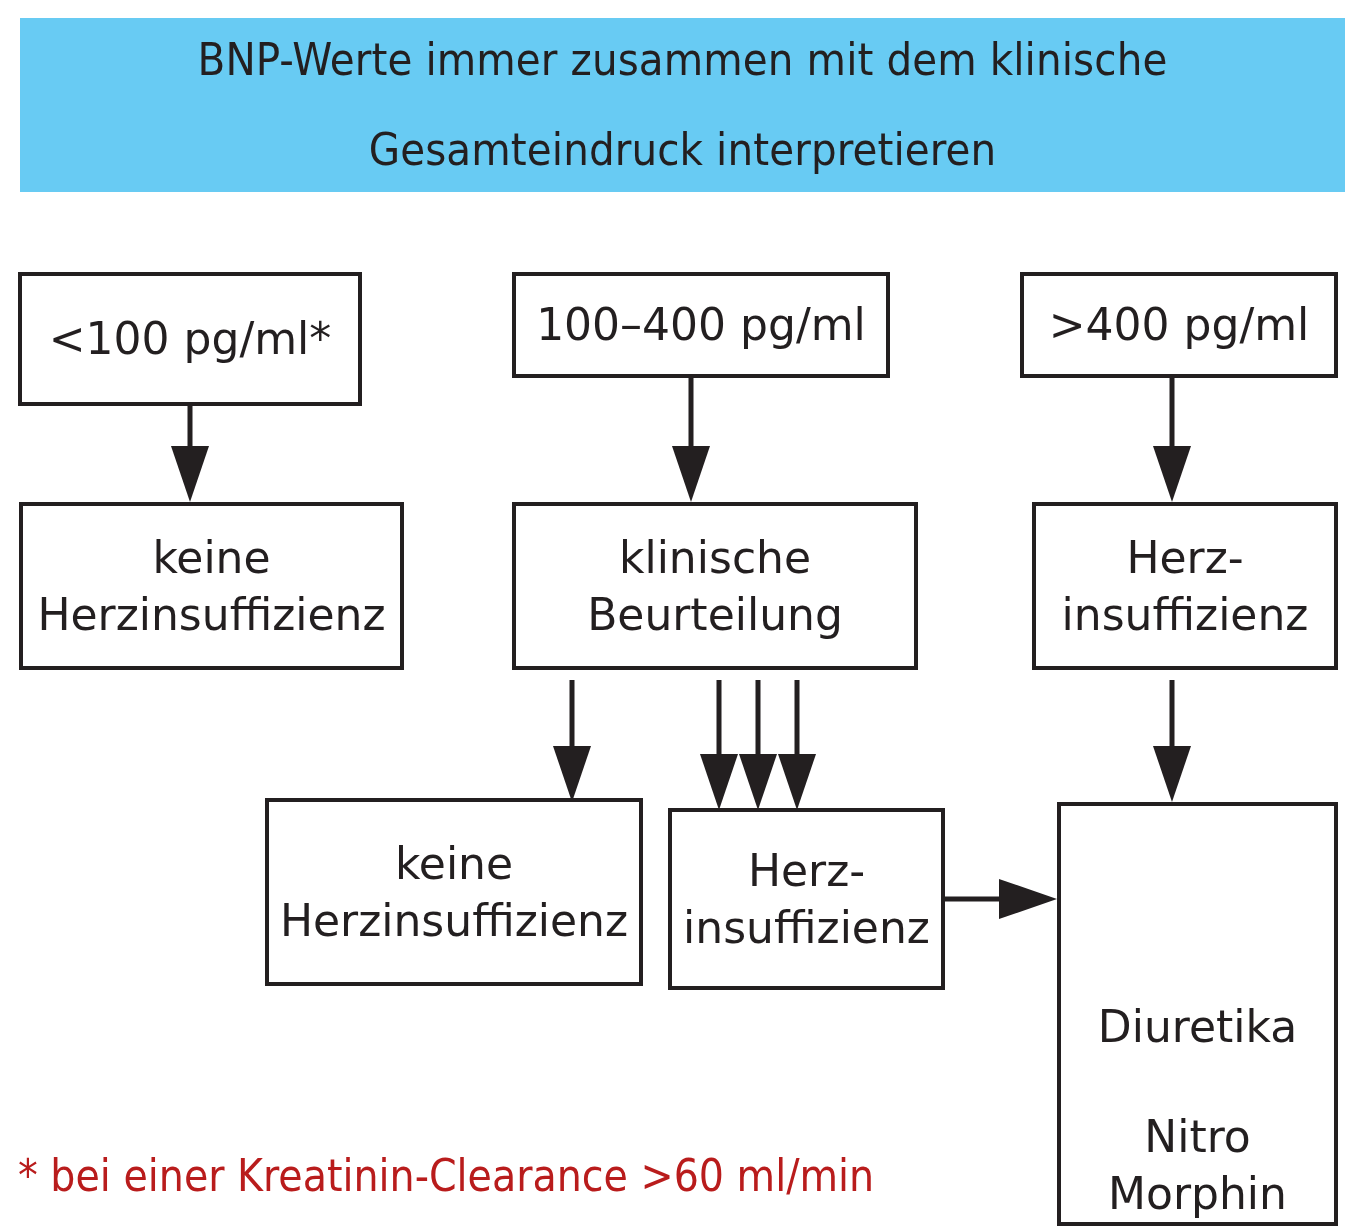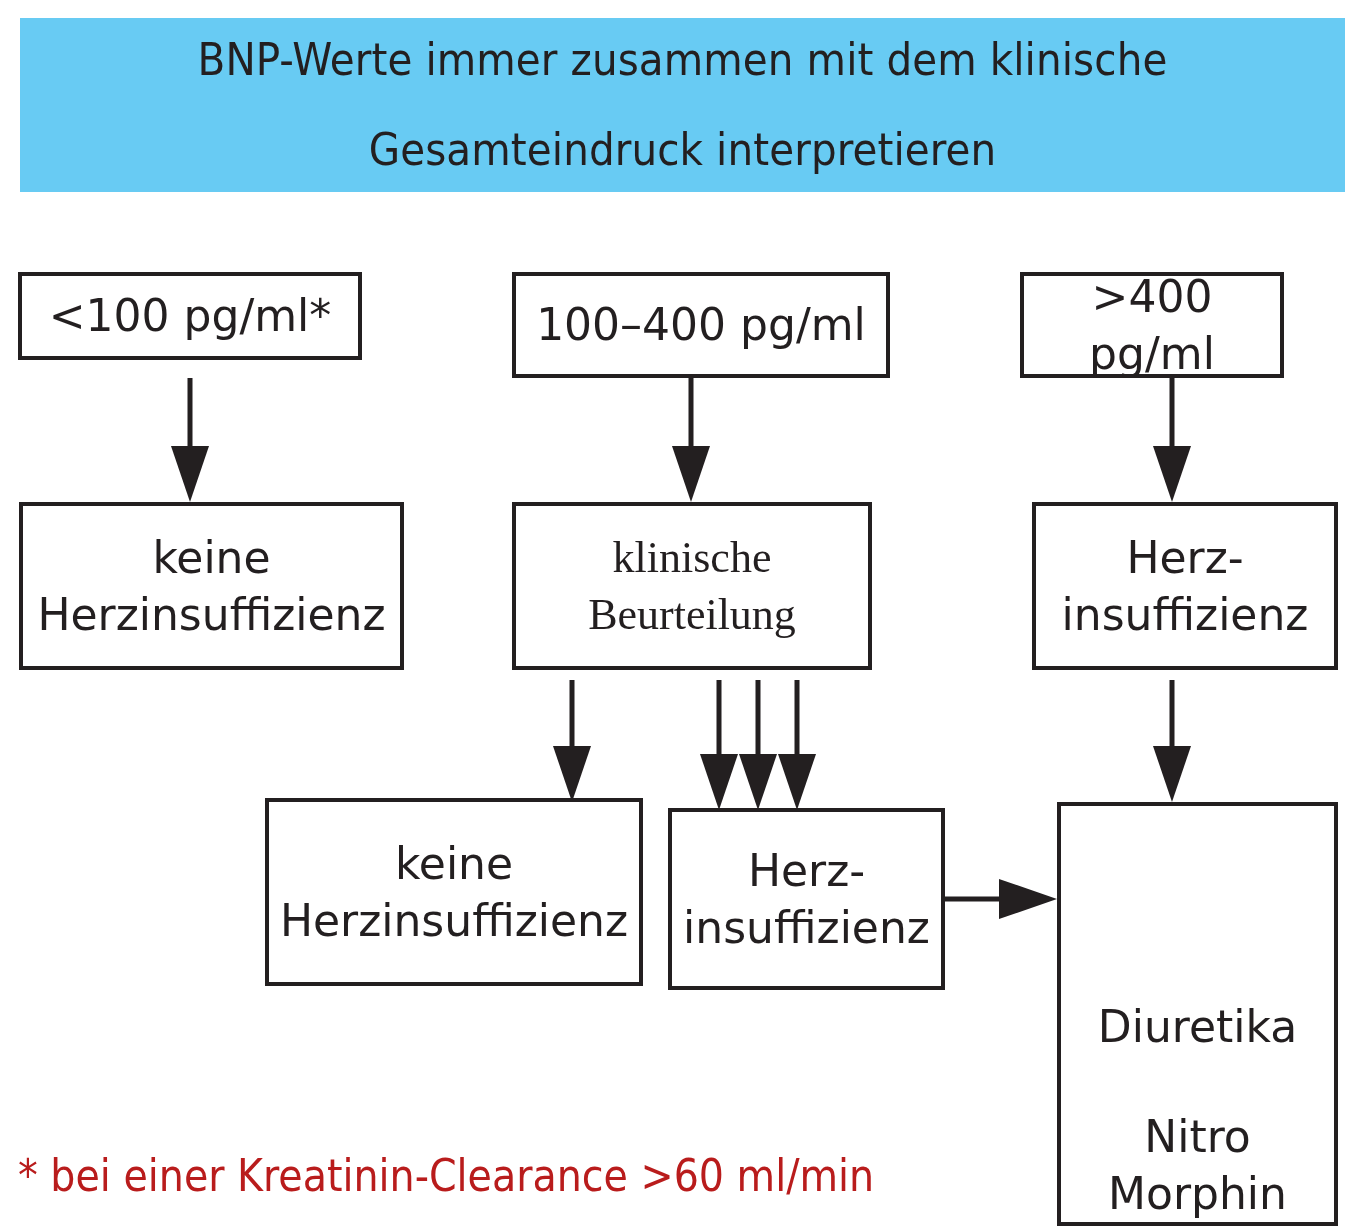--- a/index.html
+++ b/index.html
@@ -124,33 +124,33 @@
 
 <div id="canvas">
 
   <div class="banner">
     <div class="banner-text">
       <span>BNP-Werte immer zusammen mit dem klinische</span>
       <span class="l2">Gesamteindruck interpretieren</span>
     </div>
   </div>
 
-  <div class="node" style="left:18px; top:272px; width:344px; height:88px;">
+  <div class="node" style="left:18px; top:272px; width:344px; height:134px;">
     <div class="inner">
       <span class="line">&lt;100 pg/ml*</span>
     </div>
   </div>
 
   <div class="node" style="left:512px; top:272px; width:378px; height:106px;">
     <div class="inner">
       <span class="line">100–400 pg/ml</span>
     </div>
   </div>
 
-  <div class="node" style="left:1020px; top:272px; width:264px; height:106px;">
+  <div class="node" style="left:1020px; top:272px; width:318px; height:106px;">
     <div class="inner">
       <span class="line">&gt;400 pg/ml</span>
     </div>
   </div>
 
   <div class="arrow-v" style="left:170px; top:378px; width:40px; height:124px;">
     <div class="shaft" style="height:86px;"></div>
     <div class="head" style="border-left:19px solid transparent; border-right:19px solid transparent; border-top:56px solid #231f20;"></div>
   </div>
 
@@ -164,21 +164,21 @@
     <div class="head" style="border-left:19px solid transparent; border-right:19px solid transparent; border-top:56px solid #231f20;"></div>
   </div>
 
   <div class="node" style="left:19px; top:502px; width:385px; height:168px;">
     <div class="inner">
       <span class="line">keine</span>
       <span class="line">Herzinsuffizienz</span>
     </div>
   </div>
 
-  <div class="node" style="left:512px; top:502px; width:360px; height:168px;font-family:Liberation Serif, serif;">
+  <div class="node" style="left:512px; top:502px; width:406px; height:168px;">
     <div class="inner">
       <span class="line">klinische</span>
       <span class="line">Beurteilung</span>
     </div>
   </div>
 
   <div class="node" style="left:1032px; top:502px; width:306px; height:168px;">
     <div class="inner">
       <span class="line">Herz-</span>
       <span class="line">insuffizienz</span>

